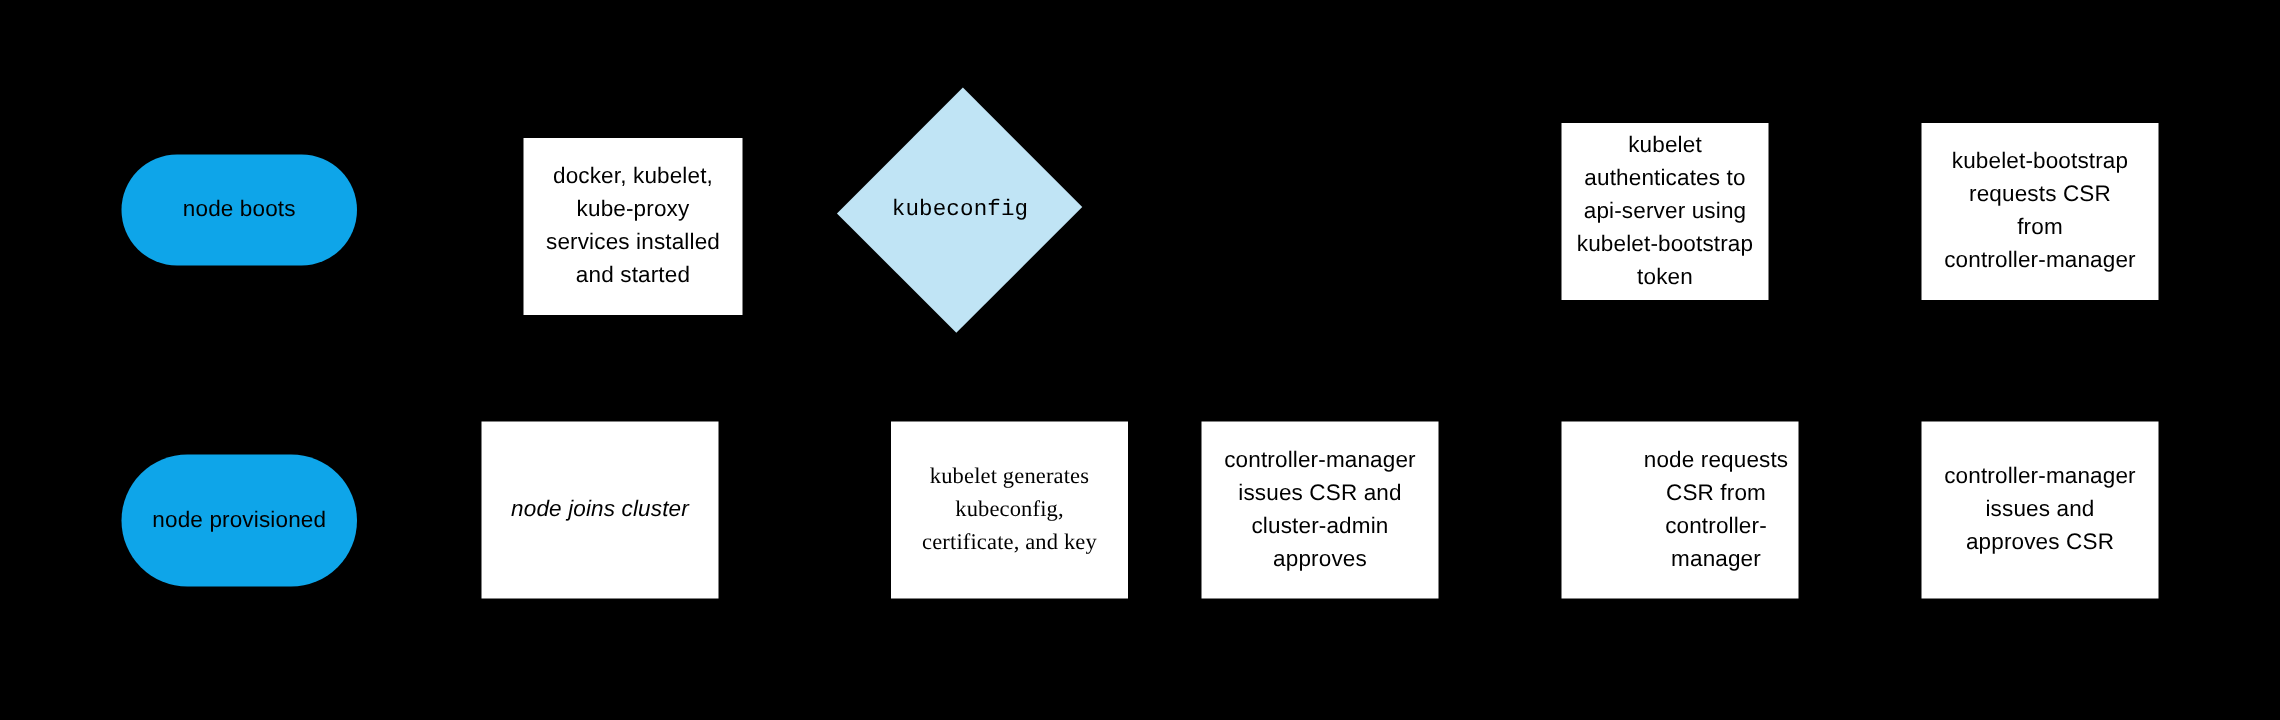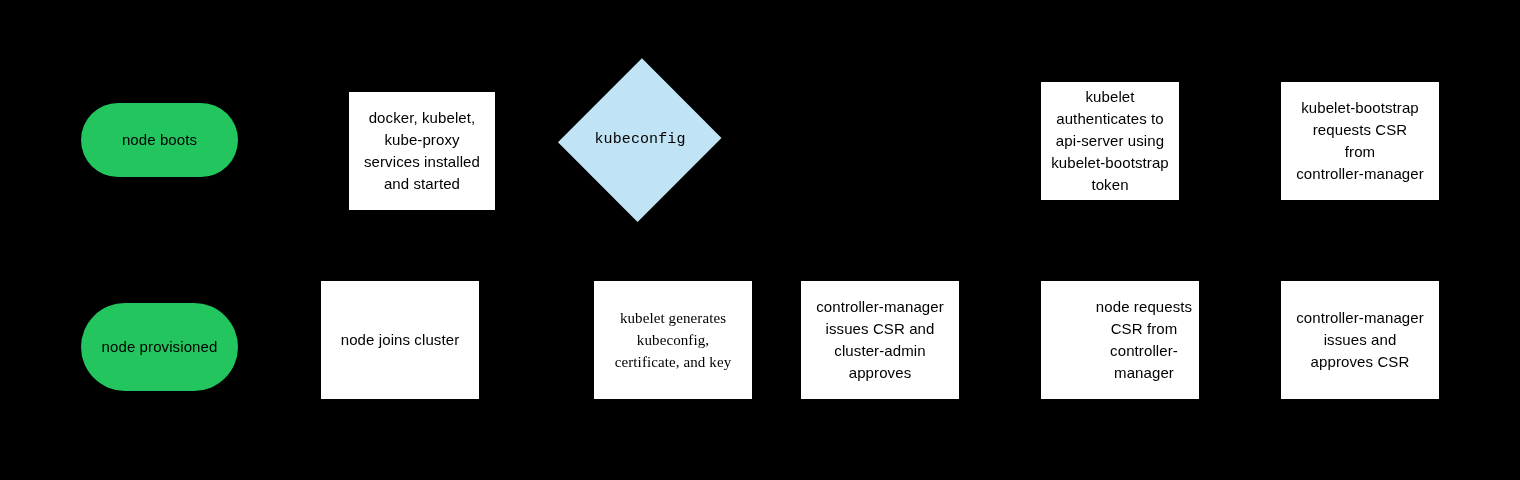--- a/index.html
+++ b/index.html
@@ -26,21 +26,21 @@
     justify-content: center;
     text-align: center;
     color: #000000;
     font-size: 15px;
     line-height: 22px;
     letter-spacing: 0.1px;
     white-space: pre-line;
   }
   
   .pill {
-    background: #22c55e;
+    background: #0ea5e9;
     border-radius: 999px;
     align-items: center;
   }
   
   .box {
     background: #ffffff;
   }
   
   .box .label-overflow {
     width: 176px;
@@ -102,21 +102,21 @@
     <span class="label">kubelet-bootstrap
 requests CSR
 from
 controller-manager</span>
   </div>
 
   <div class="node pill" style="left:81px; top:303px; width:157px; height:88px;">
     <span class="label">node provisioned</span>
   </div>
 
-  <div class="node box" style="left:321px; top:281px; width:158px; height:118px;">
+  <div class="node box" style="left:321px; top:281px; width:158px; height:118px;font-style:italic;">
     <span class="label">node joins cluster</span>
   </div>
 
   <div class="node box" style="left:594px; top:281px; width:158px; height:118px;font-family:Liberation Serif, serif;">
     <span class="label">kubelet generates
 kubeconfig,
 certificate, and key</span>
   </div>
 
   <div class="node box" style="left:801px; top:281px; width:158px; height:118px;">

